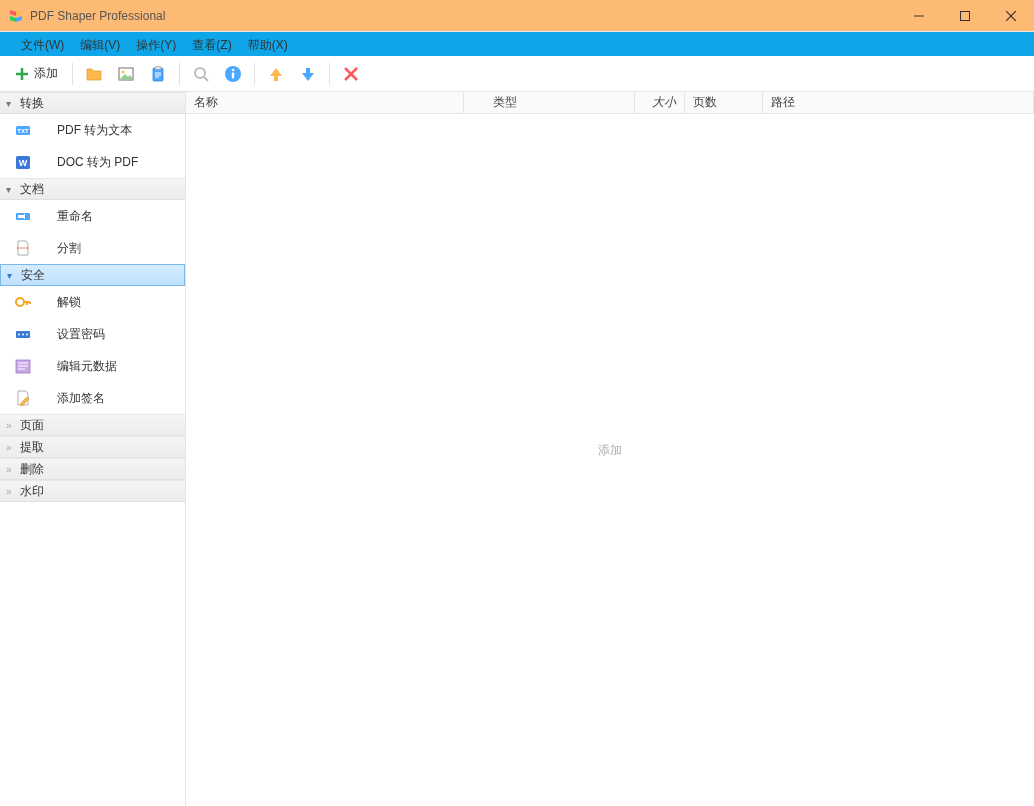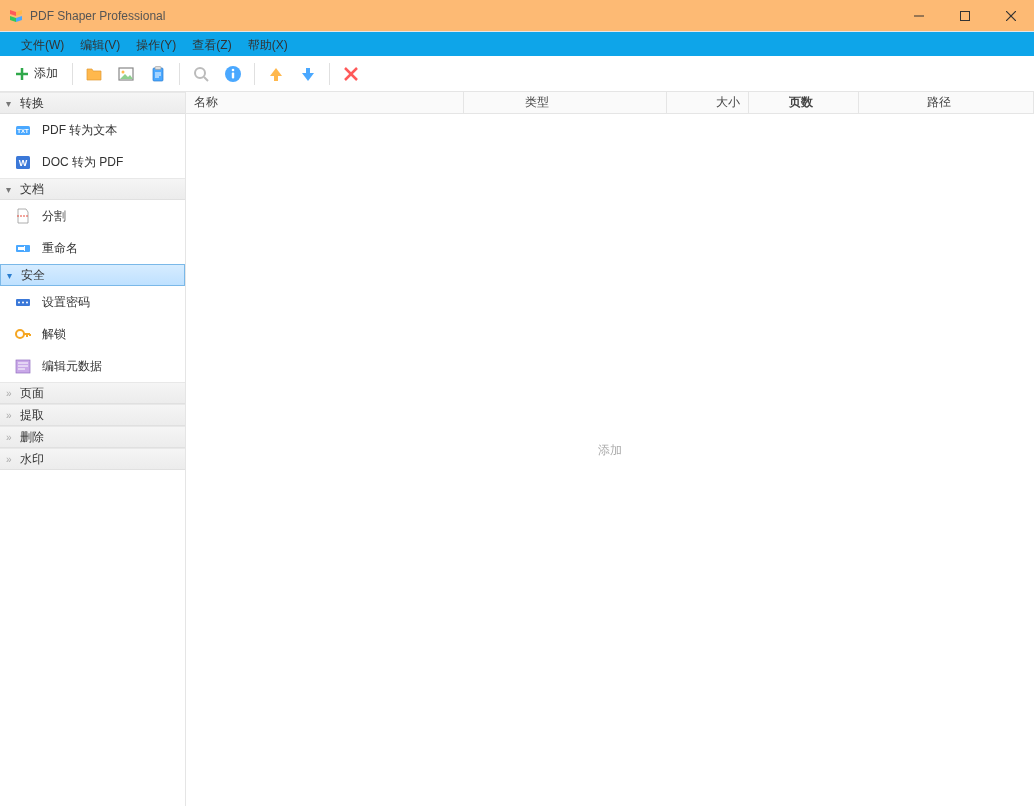--- a/index.html
+++ b/index.html
@@ -18,31 +18,31 @@
 .tool-add { display: flex; align-items: center; gap: 4px; padding: 4px 6px; }
 .tool-btn { width: 26px; height: 26px; display: flex; align-items: center; justify-content: center; border-radius: 2px; }
 .tool-sep { width: 1px; height: 22px; background: #e0e0e0; margin: 0 2px; }
 
 .main { display: flex; height: calc(100% - 90px); }
 
 .sidebar { width: 186px; background: #fff; border-right: 1px solid #e5e5e5; display: flex; flex-direction: column; overflow-y: auto; }
 .side-group-header { height: 22px; display: flex; align-items: center; padding: 0 6px; background: linear-gradient(#f5f5f5,#ececec); border-top: 1px solid #e8e8e8; border-bottom: 1px solid #e0e0e0; gap: 4px; }
 .side-group-header.selected { background: linear-gradient(#d6ecff,#bfe1ff); border: 1px solid #7ab8e8; }
 .chevron { width: 10px; color: #777; font-size: 10px; }
-.side-item { height: 32px; display: flex; align-items: center; padding: 0 10px 0 14px; gap: 10px; cursor: default; }
+.side-item { height: 32px; display: flex; align-items: center; padding: 0 10px 0 14px; gap: 25px; cursor: default; }
 .side-icon { width: 18px; height: 18px; display: flex; align-items: center; justify-content: center; flex-shrink: 0; }
 
 .content { flex: 1; display: flex; flex-direction: column; position: relative; }
-.list-header { height: 22px; display: flex; align-items: stretch; border-bottom: 1px solid #e5e5e5; background: #fafafa; gap: 32px; }
+.list-header { height: 22px; display: flex; align-items: stretch; border-bottom: 1px solid #e5e5e5; background: #fafafa; }
 .col { display: flex; align-items: center; padding: 0 8px; border-right: 1px solid #e5e5e5; color: #444; }
 .col.name { flex: 0 0 278px; }
 .col.type { flex: 0 0 150px; margin-left: 21px; }
-.col.size { flex: 0 0 50px; justify-content: flex-end; }
-.col.pages { flex: 0 0 78px; font-weight: bold; }
-.col.path { flex: 1; margin-left: 28px; }
+.col.size { flex: 0 0 50px; justify-content: flex-end; font-style: italic; }
+.col.pages { flex: 0 0 78px; }
+.col.path { flex: 1; }
 
 .empty-hint { position: absolute; left: 50%; top: 50%; transform: translate(-50%,-50%); color: #aaa; }
 
 svg { display: block; }
 .icon-txt-badge { fill: #fff; font-size: 6px; font-weight: bold; text-anchor: middle; }
 </style>
 </head>
 <body>
 
 <div class="titlebar">
@@ -192,74 +192,83 @@
       <span>DOC 转为 PDF</span>
     </div>
 
     <div class="side-group-header">
       <span class="chevron">▾</span>
       <span>文档</span>
     </div>
     <div class="side-item">
       <span class="side-icon">
           <svg width="18" height="18">
-            <path d="M4 2 L12 2 L14 5 L14 16 L4 16 Z" fill="#fff" stroke="#999" stroke-width="0.8"></path>
-            <line x1="3" y1="9" x2="15" y2="9" stroke="#e74c3c" stroke-width="1" stroke-dasharray="2 1"></line>
-          </svg>
-        </span>
-      <span>分割</span>
-    </div>
-    <div class="side-item">
-      <span class="side-icon">
-          <svg width="18" height="18">
             <rect x="2" y="6" width="14" height="7" rx="1" fill="#4aa8ff"></rect>
             <rect x="4" y="8" width="6" height="3" fill="#fff"></rect>
             <line x1="10.5" y1="7" x2="10.5" y2="12" stroke="#fff" stroke-width="1"></line>
           </svg>
         </span>
       <span>重命名</span>
     </div>
+    <div class="side-item">
+      <span class="side-icon">
+          <svg width="18" height="18">
+            <path d="M4 2 L12 2 L14 5 L14 16 L4 16 Z" fill="#fff" stroke="#999" stroke-width="0.8"></path>
+            <line x1="3" y1="9" x2="15" y2="9" stroke="#e74c3c" stroke-width="1" stroke-dasharray="2 1"></line>
+          </svg>
+        </span>
+      <span>分割</span>
+    </div>
 
     <div class="side-group-header selected">
       <span class="chevron" style="color:#2a7dcf">▾</span>
       <span>安全</span>
+    </div>
+    <div class="side-item">
+      <span class="side-icon">
+          <svg width="18" height="18">
+            <circle cx="6" cy="9" r="4" fill="none" stroke="#f5a623" stroke-width="2"></circle>
+            <line x1="9" y1="9" x2="16" y2="9" stroke="#f5a623" stroke-width="2"></line>
+            <line x1="13" y1="9" x2="13" y2="12" stroke="#f5a623" stroke-width="2"></line>
+            <line x1="16" y1="9" x2="16" y2="11" stroke="#f5a623" stroke-width="2"></line>
+          </svg>
+        </span>
+      <span>解锁</span>
     </div>
     <div class="side-item">
       <span class="side-icon">
           <svg width="18" height="18">
             <rect x="2" y="6" width="14" height="7" rx="1" fill="#3b78d8"></rect>
             <circle cx="5" cy="9.5" r="1" fill="#fff"></circle>
             <circle cx="9" cy="9.5" r="1" fill="#fff"></circle>
             <circle cx="13" cy="9.5" r="1" fill="#fff"></circle>
           </svg>
         </span>
       <span>设置密码</span>
     </div>
     <div class="side-item">
       <span class="side-icon">
           <svg width="18" height="18">
-            <circle cx="6" cy="9" r="4" fill="none" stroke="#f5a623" stroke-width="2"></circle>
-            <line x1="9" y1="9" x2="16" y2="9" stroke="#f5a623" stroke-width="2"></line>
-            <line x1="13" y1="9" x2="13" y2="12" stroke="#f5a623" stroke-width="2"></line>
-            <line x1="16" y1="9" x2="16" y2="11" stroke="#f5a623" stroke-width="2"></line>
-          </svg>
-        </span>
-      <span>解锁</span>
-    </div>
-    <div class="side-item">
-      <span class="side-icon">
-          <svg width="18" height="18">
             <rect x="2" y="3" width="14" height="13" fill="#c9a8e8" stroke="#9370c0" stroke-width="0.7"></rect>
             <line x1="4" y1="6" x2="14" y2="6" stroke="#fff"></line>
             <line x1="4" y1="9" x2="14" y2="9" stroke="#fff"></line>
             <line x1="4" y1="12" x2="11" y2="12" stroke="#fff"></line>
           </svg>
         </span>
       <span>编辑元数据</span>
     </div>
+    <div class="side-item">
+      <span class="side-icon">
+          <svg width="18" height="18">
+            <path d="M4 2 L12 2 L14 5 L14 16 L4 16 Z" fill="#fff" stroke="#999" stroke-width="0.8"></path>
+            <path d="M6 15 L13 8 L15 10 L8 17 Z" fill="#ffb84d" stroke="#d08a20" stroke-width="0.6"></path>
+          </svg>
+        </span>
+      <span>添加签名</span>
+    </div>
 
     <div class="side-group-header">
       <span class="chevron" style="color:#aaa">»</span>
       <span>页面</span>
     </div>
     <div class="side-group-header">
       <span class="chevron" style="color:#aaa">»</span>
       <span>提取</span>
     </div>
     <div class="side-group-header">

